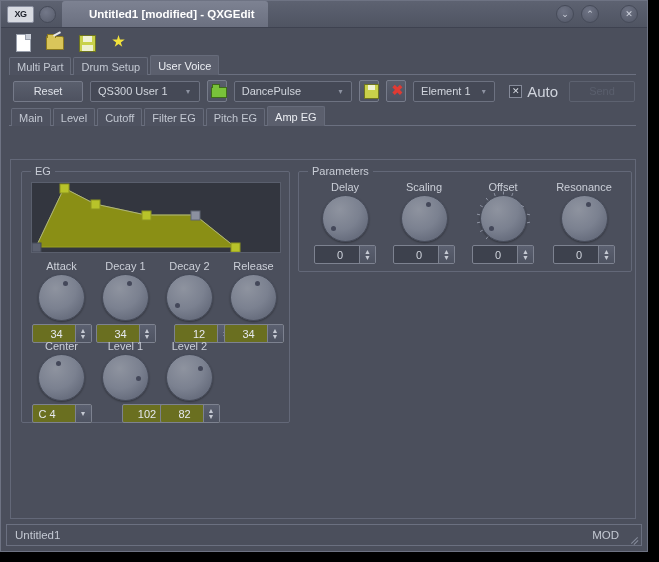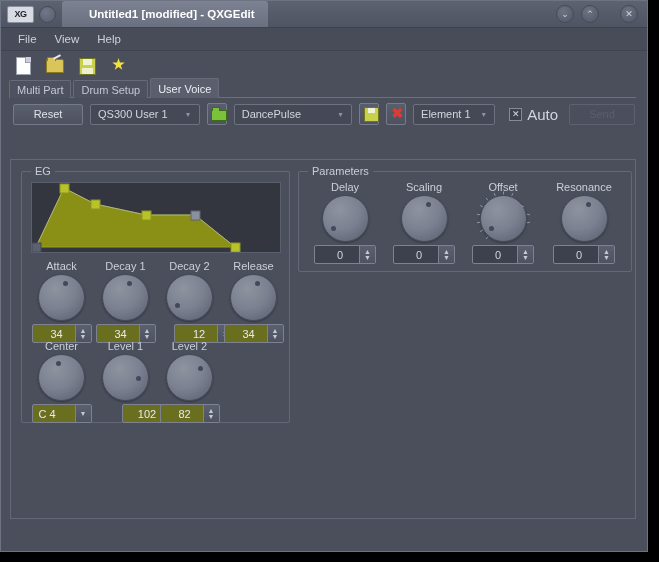--- a/index.html
+++ b/index.html
@@ -407,25 +407,20 @@
       <div class="title-dot-btn"></div>
       <div class="title-tab">Untitled1 [modified] - QXGEdit</div>
       <div class="title-fill"></div>
       <div class="win-btns">
         <div class="win-btn">⌄</div>
         <div class="win-btn">⌃</div>
         <div class="win-btn close">✕</div>
       </div>
     </div>
 
-    <div class="menubar">
-      <div class="menu-item">File</div>
-      <div class="menu-item">View</div>
-      <div class="menu-item">Help</div>
-    </div>
 
     <div class="toolbar">
       <div class="tb-icon">
           <div class="ic-new"></div>
         </div>
       <div class="tb-icon">
           <div class="ic-open"></div>
         </div>
       <div class="tb-icon">
           <div class="ic-save"></div>
@@ -465,20 +460,28 @@
         <span class="chev">▾</span>
       </div>
       <div class="spring"></div>
       <div class="chk-wrap">
         <div class="chk">✕</div>
         <span class="chk-label">Auto</span>
       </div>
       <div class="btn disabled" style="min-width:48px;margin-left:4px;">Send</div>
     </div>
 
+    <div class="tabstrip" style="margin-top:3px;padding-left:10px;">
+      <div class="tab">Main</div>
+      <div class="tab">Level</div>
+      <div class="tab">Cutoff</div>
+      <div class="tab">Filter EG</div>
+      <div class="tab">Pitch EG</div>
+      <div class="tab active">Amp EG</div>
+    </div>
 
     <div class="content">
 
       <div class="grp" style="left:10px; top:11px; width:267px; height:250px;">
         <span class="grp-title">EG</span>
 
         <div class="eg-graph" style="left:9px; top:10px; width:248px; height:69px;">
           <svg width="248" height="69" viewBox="0 0 248 69">
             <polygon points="4,64 32,5 63,21 114,32 163,32 203,64" fill="#8a8f15" stroke="#9aa020" stroke-width="1"></polygon>
             <polyline points="4,64 32,5 63,21 114,32 163,32 203,64" fill="none" stroke="#b9bfb0" stroke-width="1" opacity="0.65"></polyline>
@@ -628,15 +631,23 @@
           </div>
           <div class="spin dark" style="width:60px;">
             <span class="val">0</span>
             <span class="arrows">▲<br>▼</span>
           </div>
         </div>
       </div>
 
     </div>
 
+    <div class="statusbar">
+      <span>Untitled1</span>
+      <span class="right">MOD</span>
+      <span class="grip">
+        <i style="width:9px; right:0px; bottom:2px;"></i>
+        <i style="width:6px; right:0px; bottom:0px;"></i>
+      </span>
+    </div>
 
   </div>
 </div>
 
 </body></html>

